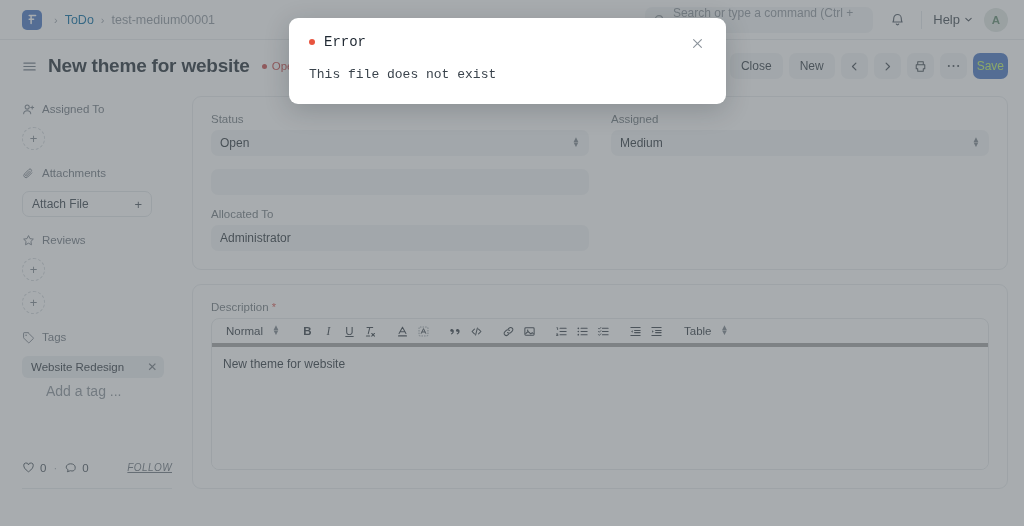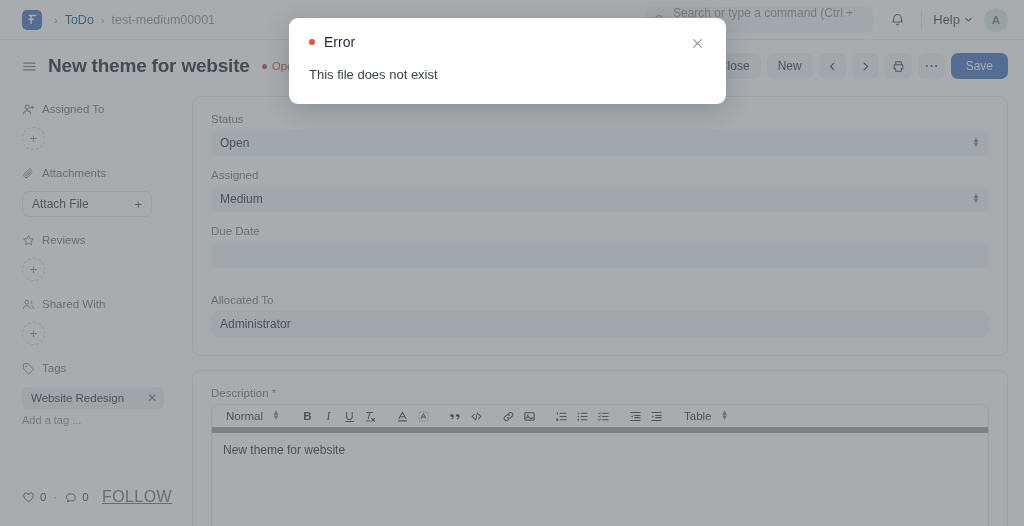--- a/index.html
+++ b/index.html
@@ -131,23 +131,23 @@
     border: none;
     font-size: 12px;
     color: #313b44;
     font-family: inherit;
     display: flex; align-items: center; justify-content: center;
     cursor: pointer;
   }
   .btn-icon { width: 27px; padding: 0; color: #3f4850; }
   .btn-primary {
     background: #4574c4;
-    color: #ffffff;
+    color: #bef264;
     font-weight: 500;
-    padding: 0 15px;
+    padding: 0 4px;
   }
 
   
   .body {
     display: flex;
     height: calc(526px - 40px - 52px);
     padding: 0 16px 8px 0;
     justify-content: flex-end;
   }
 
@@ -194,39 +194,41 @@
     height: 22px;
     padding: 0 7px 0 9px;
     background: #eceff1;
     border-radius: 6px;
     font-size: 11.5px;
     color: #2e3840;
     margin: 6px 0 5px 0;
   }
   .tag-chip .x { color: #6e777f; font-size: 12px; line-height: 1; }
   .add-tag {
-    font-size: 11px;
+    font-size: 14px;
     color: #8a929a;
     padding-bottom: 4px;
+    margin-left: 24px;
   }
 
   .social-row {
     display: flex; align-items: center;
     margin-top: 58px;
     font-size: 11.5px;
     color: #49535c;
     gap: 5px;
   }
   .social-row .grp { display: flex; align-items: center; gap: 5px; }
   .social-row .dot-sep { color: #a8afb6; margin: 0 2px; }
   .follow {
     margin-left: auto;
-    font-size: 16px;
+    font-size: 10px;
     color: #6d767f;
     letter-spacing: 0.4px;
+    font-style: italic;
   }
   .side-rule {
     height: 1px; background: #e7eaed;
     margin: 14px 0 12px 0;
   }
 
   
   .main {
     flex: 1;
     padding: 4px 0 0 0;
@@ -234,21 +236,21 @@
   }
   .card {
     border: 1px solid #e9ecee;
     border-radius: 9px;
     background: #fff;
     padding: 16px 18px 18px 18px;
     margin-bottom: 14px;
   }
   .grid2 {
     display: grid;
-    grid-template-columns: 1fr;
+    grid-template-columns: 1fr 1fr;
     column-gap: 22px;
     row-gap: 13px;
   }
   .field-label {
     font-size: 11.5px;
     color: #70797f;
     margin-bottom: 5px;
   }
   .req { color: #d8564f; font-size: 11px; }
   .control {
@@ -282,21 +284,21 @@
     border-radius: 8px;
     overflow: hidden;
     margin-top: 5px;
   }
   .editor-toolbar {
     height: 28px;
     display: flex;
     align-items: center;
     gap: 0;
     padding: 0 8px;
-    border-bottom: 6px solid #a3a3a3;
+    border-bottom: 4px solid #a3a3a3;
     color: #39434c;
   }
   .tb-select {
     display: flex; align-items: center; gap: 9px;
     font-size: 11.5px; color: #2f3840;
     padding: 0 6px;
   }
   .tb-select .stepper { margin-left: 0; }
   .tb-sep { width: 11px; }
   .tb-btn {
@@ -317,20 +319,21 @@
   .modal {
     position: absolute;
     left: 289px;
     top: 18px;
     width: 437px;
     background: #ffffff;
     border-radius: 9px;
     box-shadow: 0 6px 26px rgba(20,28,36,0.20);
     z-index: 100;
     padding: 16px 20px 22px 20px;
+    font-family: Liberation Mono, monospace;
   }
   .modal-head {
     display: flex;
     align-items: flex-start;
   }
   .modal-title {
     display: flex; align-items: center; gap: 9px;
     font-size: 14px;
     color: #1f2832;
     font-weight: 400;
@@ -475,28 +478,20 @@
           <div class="side-head">
             <svg width="13" height="13" viewBox="0 0 14 14" fill="none">
               <path d="M7 1.7l1.6 3.3 3.6.5-2.6 2.5.6 3.6L7 9.9l-3.2 1.7.6-3.6L1.8 5.5l3.6-.5L7 1.7z" stroke="#79828b" stroke-width="1.05" stroke-linejoin="round"></path>
             </svg>
             <span>Reviews</span>
           </div>
           <div class="plus-circle">+</div>
         </div>
 
         <div class="side-section">
-          <div class="side-head">
-            <svg width="13" height="13" viewBox="0 0 14 14" fill="none">
-              <circle cx="5.1" cy="4.6" r="2" stroke="#79828b" stroke-width="1.05"></circle>
-              <path d="M1.6 11.2c0-1.9 1.6-3 3.5-3s3.5 1.1 3.5 3" stroke="#79828b" stroke-width="1.05" stroke-linecap="round"></path>
-              <path d="M9.6 2.9a2 2 0 0 1 0 3.5M10.4 8.6c1.3.4 2.1 1.3 2.1 2.6" stroke="#79828b" stroke-width="1.05" stroke-linecap="round"></path>
-            </svg>
-            <span>Shared With</span>
-          </div>
           <div class="plus-circle">+</div>
         </div>
 
         <div class="side-section">
           <div class="side-head">
             <svg width="13" height="13" viewBox="0 0 14 14" fill="none">
               <path d="M7.1 1.8H2.3a.6.6 0 0 0-.6.6v4.8c0 .16.06.3.18.42l5 5a.6.6 0 0 0 .84 0l4.4-4.4a.6.6 0 0 0 0-.84l-5-5A.6.6 0 0 0 7.1 1.8z" stroke="#79828b" stroke-width="1.05" stroke-linejoin="round"></path>
               <circle cx="4.4" cy="4.5" r="0.85" fill="#79828b"></circle>
             </svg>
             <span>Tags</span>
@@ -545,21 +540,20 @@
 
             <div>
               <div class="field-label">Assigned</div>
               <div class="control">
                 <span>Medium</span>
                 <span class="stepper">▲<br>▼</span>
               </div>
             </div>
 
             <div>
-              <div class="field-label">Due Date</div>
               <div class="control"></div>
             </div>
 
             <div></div>
 
             <div>
               <div class="field-label">Allocated To</div>
               <div class="control">Administrator</div>
             </div>
 

